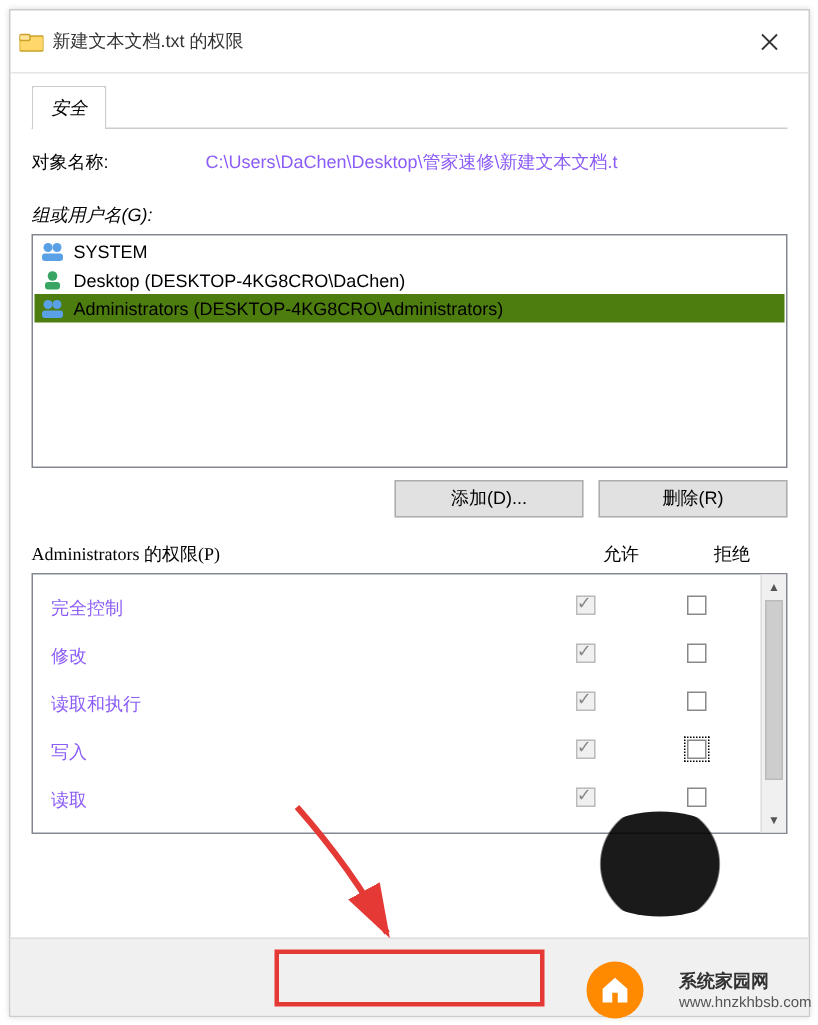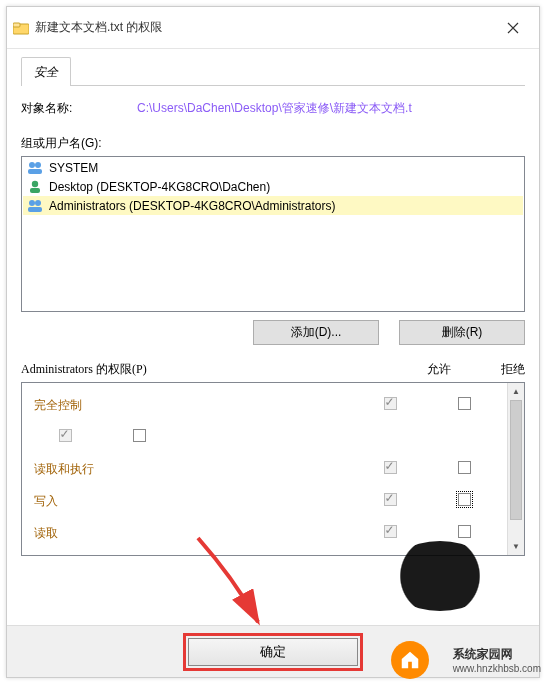--- a/index.html
+++ b/index.html
@@ -8,34 +8,34 @@
   .titlebar { height: 42px; display: flex; align-items: center; padding: 0 4px; border-bottom: 1px solid #e5e5e5; }
   .tb-icon { width: 16px; height: 16px; margin: 0 6px 0 2px; display: flex; align-items: center; justify-content: center; }
   .tb-title { flex: 1; color: #333; }
   .tb-close { width: 44px; height: 30px; display: flex; align-items: center; justify-content: center; cursor: pointer; }
   .content { padding: 8px 14px 14px 14px; }
   .tabs { display: flex; border-bottom: 1px solid #ccc; margin-bottom: 14px; }
   .tab { padding: 6px 12px 5px 12px; border: 1px solid #ccc; border-bottom: none; background: #fff; margin-bottom: -1px; border-radius: 2px 2px 0 0; cursor: pointer; font-style: italic; }
   .row { display: flex; margin-bottom: 18px; }
   .lbl { width: 116px; }
   .val { flex: 1; color: #8b5cf6; }
-  .grouplabel { margin-bottom: 4px; }
+  .grouplabel { margin-bottom: 4px; font-style: italic; }
   .listbox { border: 1px solid #828790; height: 156px; background: #fff; padding: 1px; overflow: hidden; }
   .li { display: flex; align-items: center; height: 19px; padding: 0 4px; gap: 6px; cursor: pointer; }
-  .li.selected { background: #fef9c3; }
+  .li.selected { background: #4d7c0f; }
   .li-icon { width: 16px; height: 16px; display: flex; align-items: center; justify-content: center; }
-  .btnrow { display: flex; justify-content: flex-end; gap: 20px; margin-top: 8px; }
+  .btnrow { display: flex; justify-content: flex-end; gap: 10px; margin-top: 8px; }
   .btn { min-width: 126px; height: 25px; background: #e1e1e1; border: 1px solid #adadad; cursor: pointer; padding: 0 12px; }
   .permheader { display: flex; margin-top: 16px; margin-bottom: 4px; }
   .permheader .ph-name { flex: 1; font-family: Liberation Serif, serif; }
-  .permheader .ph-col { width: 74px; text-align: right; }
+  .permheader .ph-col { width: 74px; text-align: center; }
   .permbox { border: 1px solid #828790; height: 174px; display: flex; }
   .permrows { flex: 1; padding: 6px 6px; }
   .prow { display: flex; align-items: center; height: 32px; border-bottom: 0; }
-  .prow .pname { flex: 1; padding-left: 6px; color: #a16207; }
+  .prow .pname { flex: 1; padding-left: 6px; color: #8b5cf6; }
   .prow .pcol { width: 74px; text-align: center; }
   .cb { width: 13px; height: 13px; border: 1px solid #888; display: inline-block; background: #fff; position: relative; }
   .cb.gray { background: #f0f0f0; border-color: #bbb; }
   .cb.checked::after { content: "✓"; position: absolute; left: 0; top: -3px; font-size: 12px; color: #888; }
   .cb.focus { outline: 1px dotted #000; outline-offset: 1px; }
   .permscroll { width: 17px; background: #f0f0f0; border-left: 1px solid #ddd; display: flex; flex-direction: column; }
   .thumb { flex: 0 0 120px; background: #cdcdcd; border: 1px solid #bbb; margin: 0 2px; }
   .arrow-btn { height: 17px; display: flex; align-items: center; justify-content: center; font-size: 8px; color: #555; }
   .footer { position: absolute; left: 0; right: 0; bottom: 0; height: 52px; border-top: 1px solid #ddd; background: #f0f0f0; display: flex; align-items: center; justify-content: center; }
   .ok-highlight { position: absolute; border: 3px solid #e53935; width: 180px; height: 38px; pointer-events: none; }
@@ -121,20 +121,21 @@
     </div>
 
     <div class="permbox">
       <div class="permrows" id="permrows">
           <div class="prow">
             <div class="pname">完全控制</div>
             <div class="pcol"><span class="cb gray checked"></span></div>
             <div class="pcol"><span class="cb"></span></div>
           </div>
           <div class="prow">
+            <div class="pname">修改</div>
             <div class="pcol"><span class="cb gray checked"></span></div>
             <div class="pcol"><span class="cb"></span></div>
           </div>
           <div class="prow">
             <div class="pname">读取和执行</div>
             <div class="pcol"><span class="cb gray checked"></span></div>
             <div class="pcol"><span class="cb"></span></div>
           </div>
           <div class="prow">
             <div class="pname">写入</div>
@@ -152,21 +153,20 @@
         <div class="thumb"></div>
         <div style="flex:1"></div>
         <div class="arrow-btn">▼</div>
       </div>
     </div>
 
   </div>
 
   <div class="footer">
     <div class="ok-highlight"></div>
-    <button class="ok-btn">确定</button>
   </div>
 </div>
 
 <svg class="red-arrow" style="left:180px; top:530px;" width="120" height="110">
   <defs>
       <marker id="ah" markerWidth="10" markerHeight="10" refX="8" refY="3" orient="auto">
         <path d="M0,0 L0,6 L9,3 z" fill="#e53935"></path>
       </marker>
     </defs>
   <path d="M18 8 Q 55 50 78 92" stroke="#e53935" stroke-width="4" fill="none" marker-end="url(#ah)"></path>

